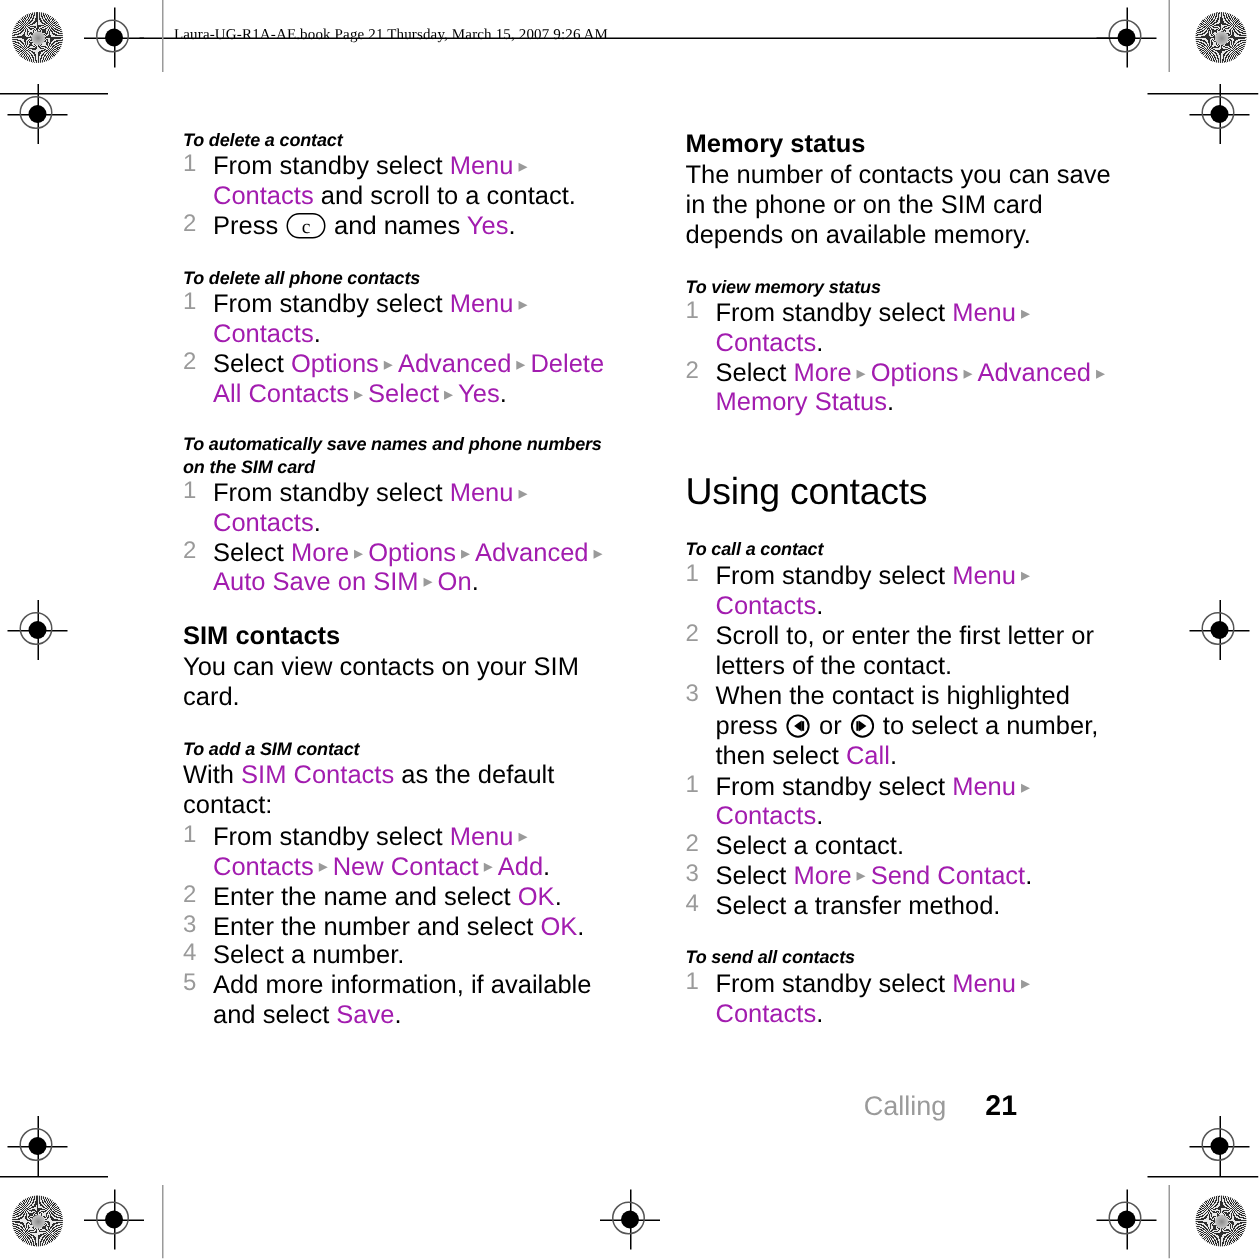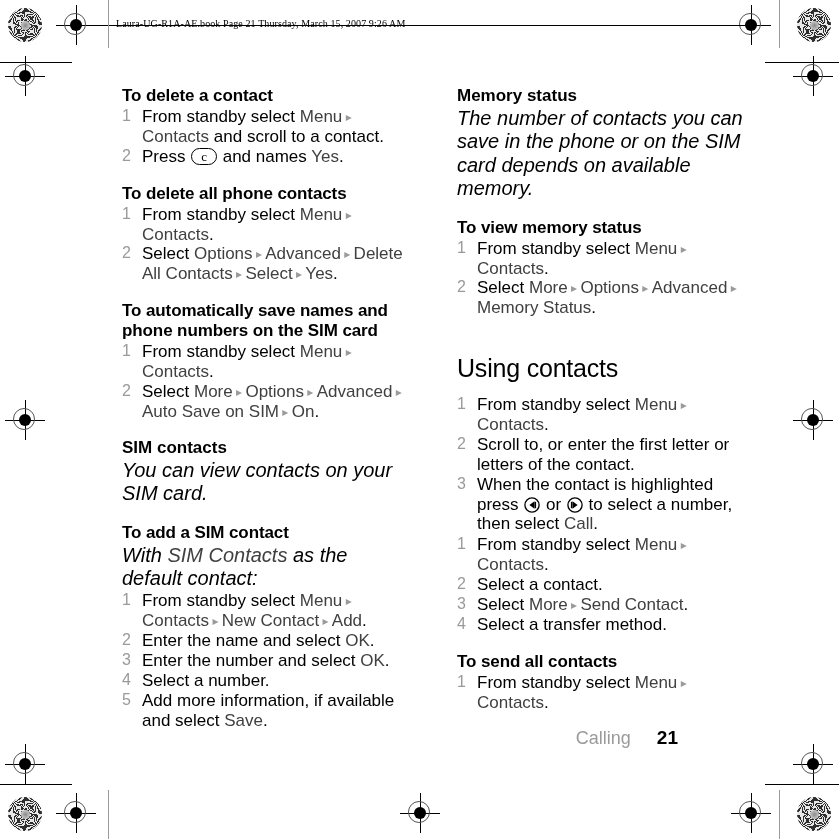--- a/index.html
+++ b/index.html
@@ -109,31 +109,31 @@
     line-height: 1.12;
     letter-spacing: -0.2px;
   }
   .h2 {
     font-size: 17px;
     font-weight: bold;
     margin: 16px 0 1px 0;
     line-height: 1.18;
   }
   .h3 {
-    font-size: 17px;
+    font-size: 12px;
     font-weight: bold;
+    font-style: italic;
     margin: 17px 0 1px 0;
     line-height: 1.18;
     letter-spacing: -0.1px;
   }
   p.body {
-    font-size: 20px;
+    font-size: 17px;
     margin: 0 0 0 0;
     line-height: 1.17;
-    font-style: italic;
   }
   ol.steps {
     list-style: none;
     margin: 1px 0 0 0;
     padding: 0;
     counter-reset: step;
   }
   ol.steps > li {
     position: relative;
     counter-increment: step;
@@ -146,21 +146,21 @@
     content: counter(step);
     position: absolute;
     left: 0;
     top: 0;
     width: 13px;
     text-align: left;
     color: #9a9a9a;
     font-size: 16px;
     font-weight: normal;
   }
-  .menu { color: #404040; }
+  .menu { color: #a21caf; }
   .arrow {
     color: #9a9a9a;
     font-size: 12px;
     vertical-align: 1.5px;
     letter-spacing: 0;
   }
 
   
   .key-c {
     display: inline-block;
@@ -320,20 +320,21 @@
     </div>
   <div class="col col-right" id="col-right">
       <div class="h2" style="margin-top: 0px;">Memory status</div>
       <p class="body">The number of contacts you can save in the phone or on the SIM card depends on available memory.</p>
       <div class="h3">To view memory status</div>
       <ol class="steps">
         <li><span>From standby select </span><span class="menu">Menu</span><span class="arrow"> ▸ </span><span class="menu">Contacts</span><span>.</span></li>
         <li><span>Select </span><span class="menu">More</span><span class="arrow"> ▸ </span><span class="menu">Options</span><span class="arrow"> ▸ </span><span class="menu">Advanced</span><span class="arrow"> ▸ </span><span class="menu">Memory Status</span><span>.</span></li>
       </ol>
       <div class="h1">Using contacts</div>
+      <div class="h3">To call a contact</div>
       <ol class="steps">
         <li><span>From standby select </span><span class="menu">Menu</span><span class="arrow"> ▸ </span><span class="menu">Contacts</span><span>.</span></li>
         <li><span>Scroll to, or enter the first letter or letters of the contact.</span></li>
         <li><span>When the contact is highlighted press </span><span class="navkey"><svg viewBox="0 0 16 16" width="16" height="16">
               <circle cx="8" cy="8" r="7.1" fill="#fff" stroke="#000" stroke-width="1.3"></circle>
               <path d="M10.5,4.3 L10.5,11.7 L5.4,8 Z" fill="#000"></path>
               <rect x="10.6" y="4.8" width="1.5" height="6.4" fill="#000"></rect>
             </svg></span><span> or </span><span class="navkey"><svg viewBox="0 0 16 16" width="16" height="16">
               <circle cx="8" cy="8" r="7.1" fill="#fff" stroke="#000" stroke-width="1.3"></circle>
               <path d="M5.5,4.3 L5.5,11.7 L10.6,8 Z" fill="#000"></path>

